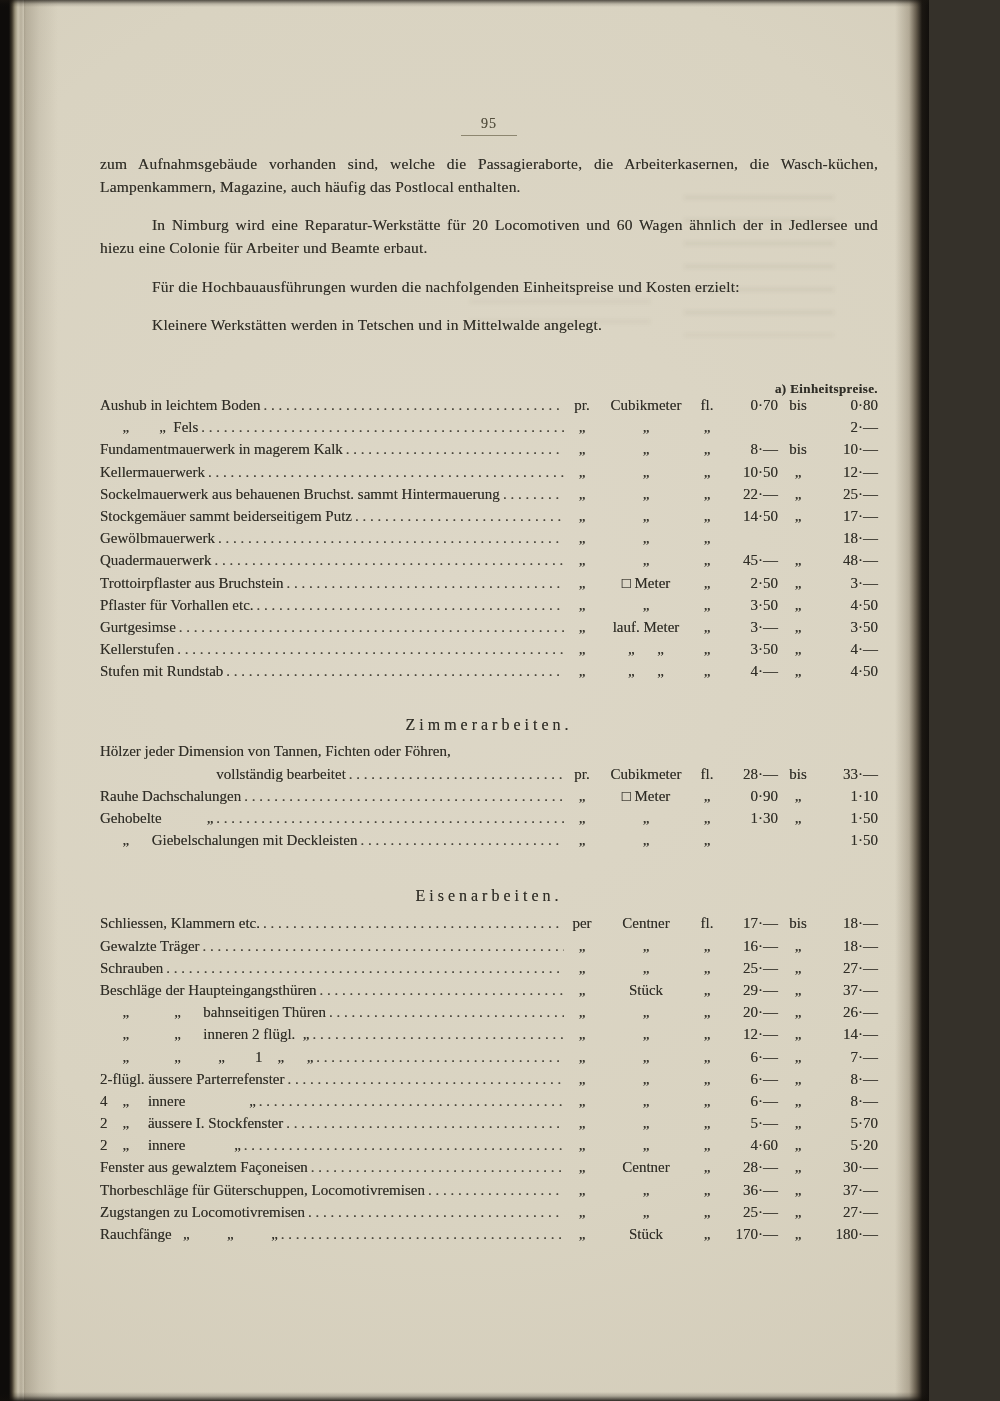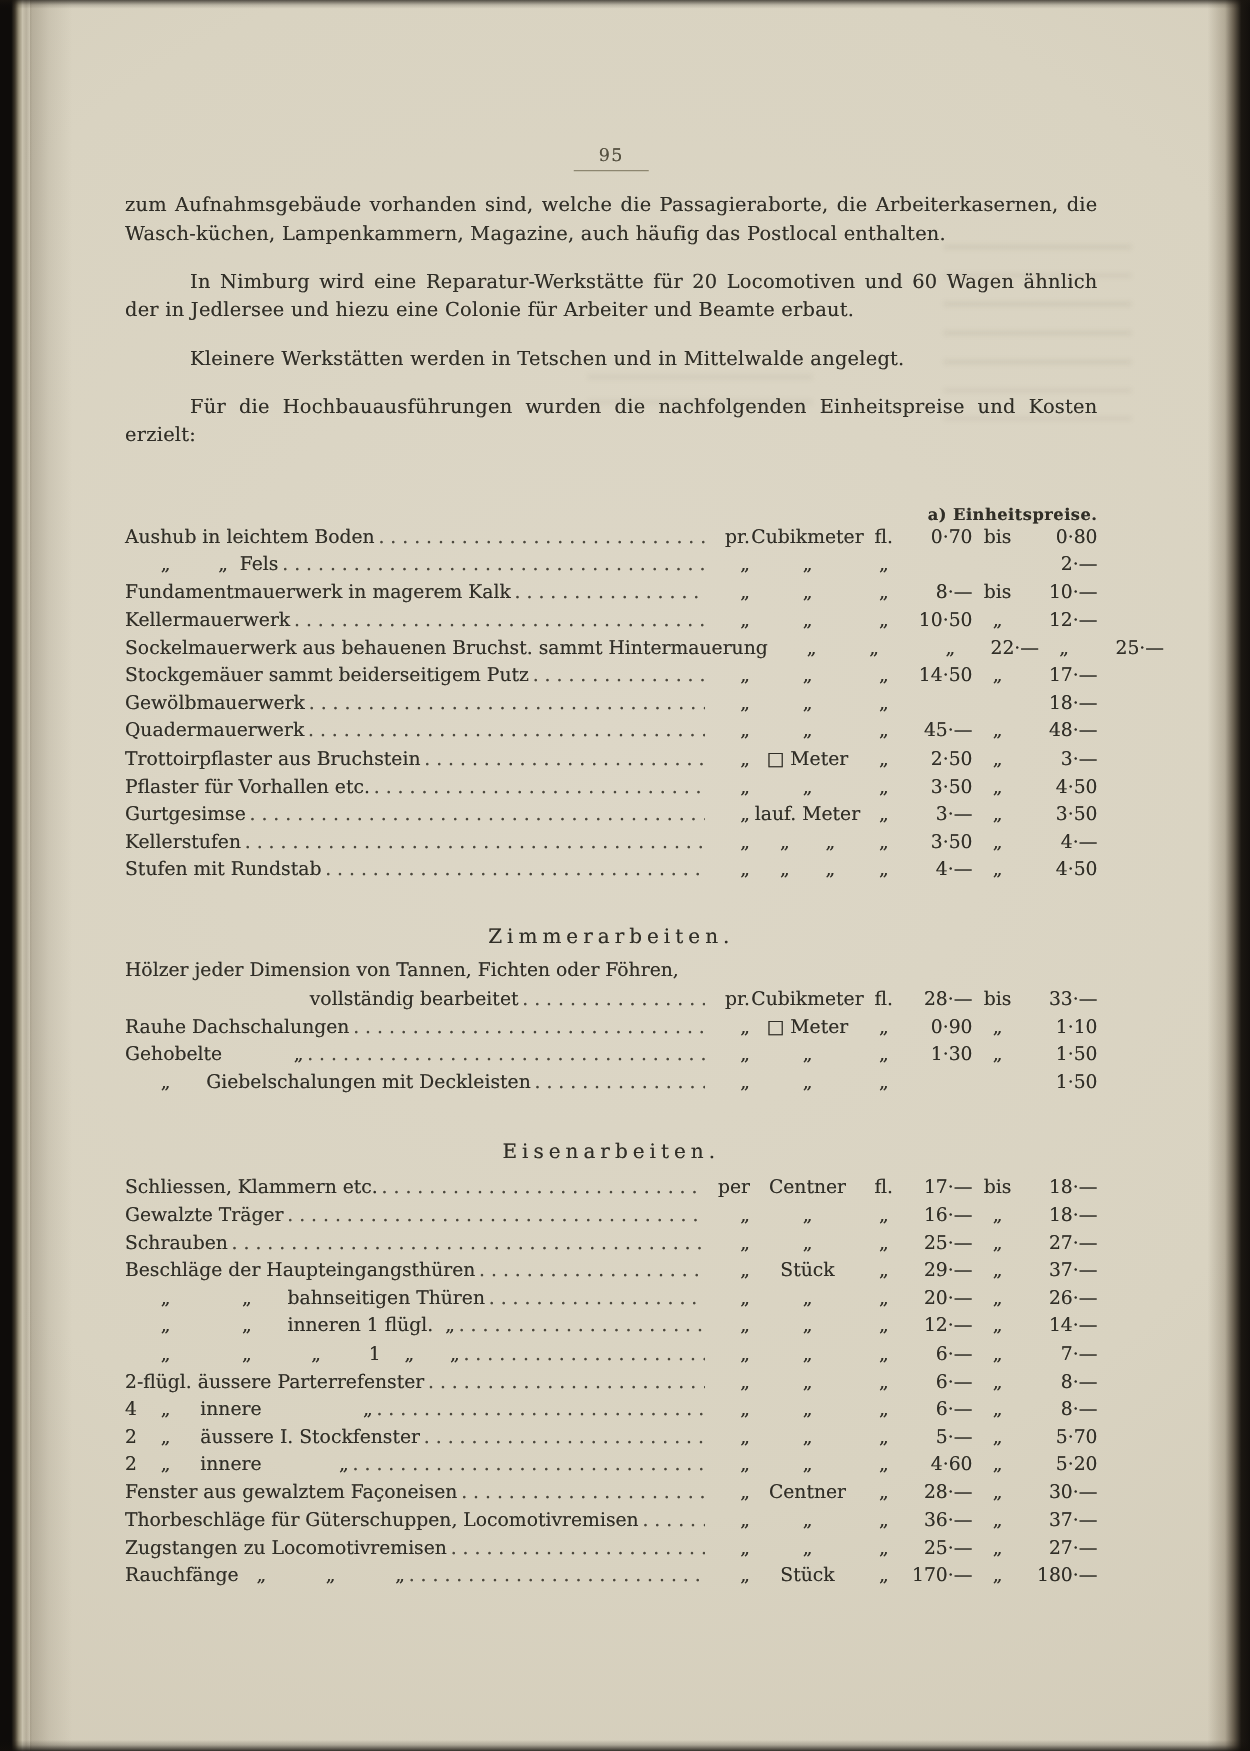--- a/index.html
+++ b/index.html
@@ -2,24 +2,25 @@
 <html><head>
 <meta charset="utf-8">
 <style>
   html, body { margin: 0; padding: 0; }
   body {
     width: 1000px; height: 1401px;
     background: #35312a;
     font-family: "DejaVu Serif", "Liberation Serif", serif;
   }
   #scan {
-    position: relative; width: 1000px; height: 1401px; overflow: hidden;
+    position: relative; width: 929px; height: 1401px; overflow: hidden;
     background: radial-gradient(ellipse 130% 90% at 48% 42%,
       #ddd7c7 0%, #d9d3c1 50%, #d2cbb8 78%, #c5beaa 100%);
     color: #302e27;
+    font-family: Liberation Serif, serif;
   }
   .edge { position: absolute; pointer-events: none; }
   .edge-left { left: 0; top: 0; bottom: 0; width: 26px;
     background: linear-gradient(90deg, #0e0c0a 0, #0e0c0a 9px, #40392c 12px,
       #978f78 15px, #c8c1ad 18px, rgba(90,78,58,0.25) 21px, rgba(90,78,58,0) 26px); }
   .edge-right { right: 0; top: 0; bottom: 0; width: 34px;
     background: linear-gradient(270deg, #120f0c 0, #1b1712 7px,
       rgba(64,54,40,0.75) 13px, rgba(90,76,55,0.30) 20px, rgba(90,76,55,0) 34px); }
   .edge-top { left: 0; right: 0; top: 0; height: 7px;
     background: linear-gradient(180deg, rgba(25,21,16,0.70), rgba(25,21,16,0.16) 4px, rgba(25,21,16,0) 7px); }
@@ -51,21 +52,21 @@
   #zimmer .section-title { margin-top: 31px; margin-bottom: 9px; }
   #eisen  .section-title { margin-top: 33px; margin-bottom: 10px; }
 
   .price-table { width: 778px; }
   .price-row { display: flex; align-items: baseline; height: 22.2px; font-size: 15px; }
   .p-label { white-space: pre; flex: 0 0 auto; }
   .p-leader { flex: 1 1 0; min-width: 0; overflow: hidden; white-space: nowrap;
     color: #4c483d; padding-left: 3px; }
   .p-leader::after { content: ". . . . . . . . . . . . . . . . . . . . . . . . . . . . . . . . . . . . . . . . . . . . . . . . . . . . . . . . . . . . . . . . . . . . . . . . . . . . . . . ."; }
   .p-col { flex: 0 0 auto; }
-  .p-per  { width: 36px; text-align: right; }
+  .p-per  { width: 36px; text-align: center; }
   .p-unit { width: 92px; text-align: center; white-space: pre; }
   .p-fl   { width: 30px; text-align: center; }
   .p-from { width: 56px; text-align: right; }
   .p-bis  { width: 40px; text-align: center; }
   .p-to   { width: 60px; text-align: right; }
   .table-intro { font-size: 15px; height: 22.2px; white-space: pre; }
 </style>
 </head>
 <body>
 
@@ -75,22 +76,22 @@
   <div class="smudge smudge-2"></div>
 
   <div id="content">
     <div class="page-number-wrap">
       <span class="page-number">95</span>
     </div>
 
     <div class="paragraphs">
       <p class="para">zum Aufnahmsgebäude vorhanden sind, welche die Passagieraborte, die Arbeiterkasernen, die Wasch-küchen, Lampenkammern, Magazine, auch häufig das Postlocal enthalten.</p>
       <p class="para indent">In Nimburg wird eine Reparatur-Werkstätte für 20 Locomotiven und 60 Wagen ähnlich der in Jedlersee und hiezu eine Colonie für Arbeiter und Beamte erbaut.</p>
+      <p class="para indent">Für die Hochbauausführungen wurden die nachfolgenden Einheitspreise und Kosten erzielt:</p>
       <p class="para indent">Kleinere Werkstätten werden in Tetschen und in Mittelwalde angelegt.</p>
-      <p class="para indent">Für die Hochbauausführungen wurden die nachfolgenden Einheitspreise und Kosten erzielt:</p>
     </div>
 
     <h3 class="heading-a">a) Einheitspreise.</h3>
 
     <section id="maurer">
       <div class="price-table">
 
           <div class="price-row">
             <span class="p-label">Aushub in leichtem Boden</span>
             <span class="p-leader"></span>
@@ -340,21 +341,21 @@
             <span class="p-leader"></span>
             <span class="p-col p-per">„</span>
             <span class="p-col p-unit">„</span>
             <span class="p-col p-fl">„</span>
             <span class="p-col p-from">20·—</span>
             <span class="p-col p-bis">„</span>
             <span class="p-col p-to">26·—</span>
           </div>
 
           <div class="price-row">
-            <span class="p-label">      „            „      inneren 1 flügl.  „</span>
+            <span class="p-label">      „            „      inneren 2 flügl.  „</span>
             <span class="p-leader"></span>
             <span class="p-col p-per">„</span>
             <span class="p-col p-unit">„</span>
             <span class="p-col p-fl">„</span>
             <span class="p-col p-from">12·—</span>
             <span class="p-col p-bis">„</span>
             <span class="p-col p-to">14·—</span>
           </div>
 
           <div class="price-row">

